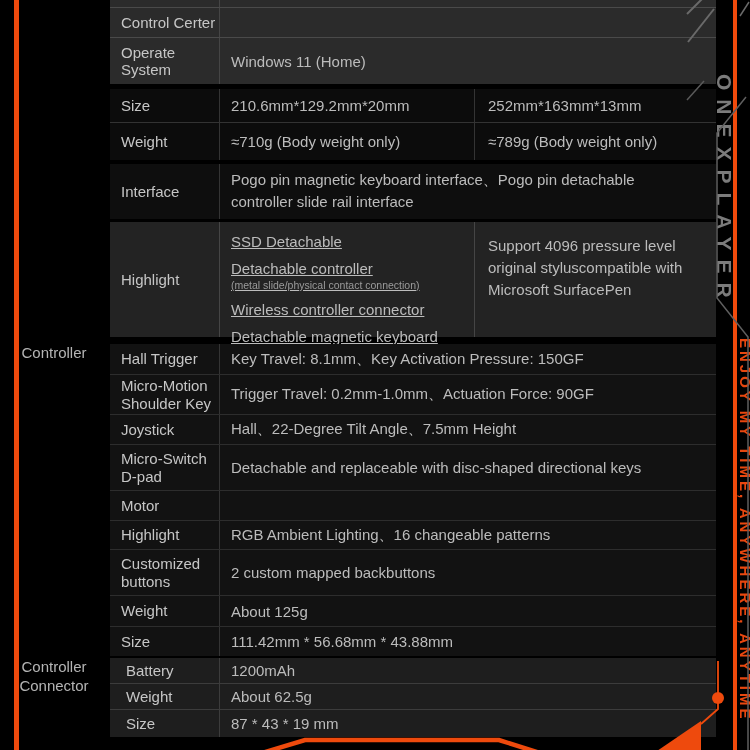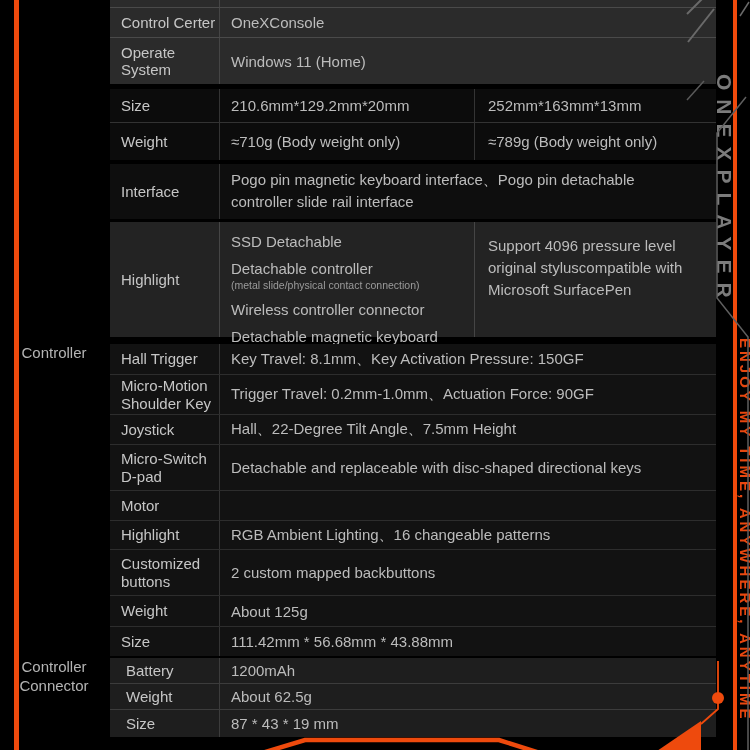--- a/index.html
+++ b/index.html
@@ -38,21 +38,21 @@
       align-items:center;padding-left:11px;line-height:1.15;color:#c6c6c6;flex-shrink:0;}
   .sec-b .cl,.sec-c .cl,.sec-e .cl{border-right:1px solid #343434;}
   .sec-f .cl{border-right:1px solid #3c3c3c;padding-left:16px;}
   .cv{flex:1;display:flex;align-items:center;padding-left:11px;box-sizing:border-box;color:#bcbcbc;}
   .cv2a{width:255px;box-sizing:border-box;border-right:1px solid #343434;display:flex;
       align-items:center;padding-left:11px;flex-shrink:0;}
   .sec-d .cv2a{border-right:1px solid #454545;}
   .cv2b{flex:1;display:flex;align-items:center;padding-left:13px;box-sizing:border-box;}
   .wrapval{display:block;align-self:center;padding:4px 20px 6px 11px;line-height:1.45;}
   
-  .hl-items{padding:11px 6px 8px 11px;line-height:1.2;align-self:flex-start;display:block;}
+  .hl-items{padding:11px 6px 8px 11px;line-height:1.2;align-self:flex-start;display:block;text-decoration:underline;}
   .hl-item{margin-bottom:9px;}
   .hl-note{font-size:10.5px;color:#9b9b9b;margin-top:-7px;margin-bottom:9px;}
   .hl-right{display:block;padding:13px 24px 8px 13px;line-height:1.48;}
   
   .group-label{position:absolute;left:0;width:108px;display:flex;flex-direction:column;
       align-items:center;font-size:15px;color:#b5b5b5;line-height:1.25;z-index:2;}
   .gl-controller{top:344px;height:312px;}
   .gl-connector{top:658px;height:79px;}
   .decor-svg{position:absolute;left:0;top:0;z-index:8;pointer-events:none;}
 </style>
@@ -73,21 +73,20 @@
 
   <div class="spec-table">
 
     <section class="sec sec-a">
       <div class="row" style="height:8px">
         <div class="cl"></div>
           <div class="cv"></div>
       </div>
       <div class="row" style="height:30px">
         <div class="cl">Control Certer</div>
-        <div class="cv">OneXConsole</div>
       </div>
       <div class="row" style="height:46px">
         <div class="cl">Operate System</div>
         <div class="cv">Windows 11 (Home)</div>
       </div>
     </section>
 
     <section class="sec sec-b">
       <div class="row" style="height:34px">
         <div class="cl">Size</div>

